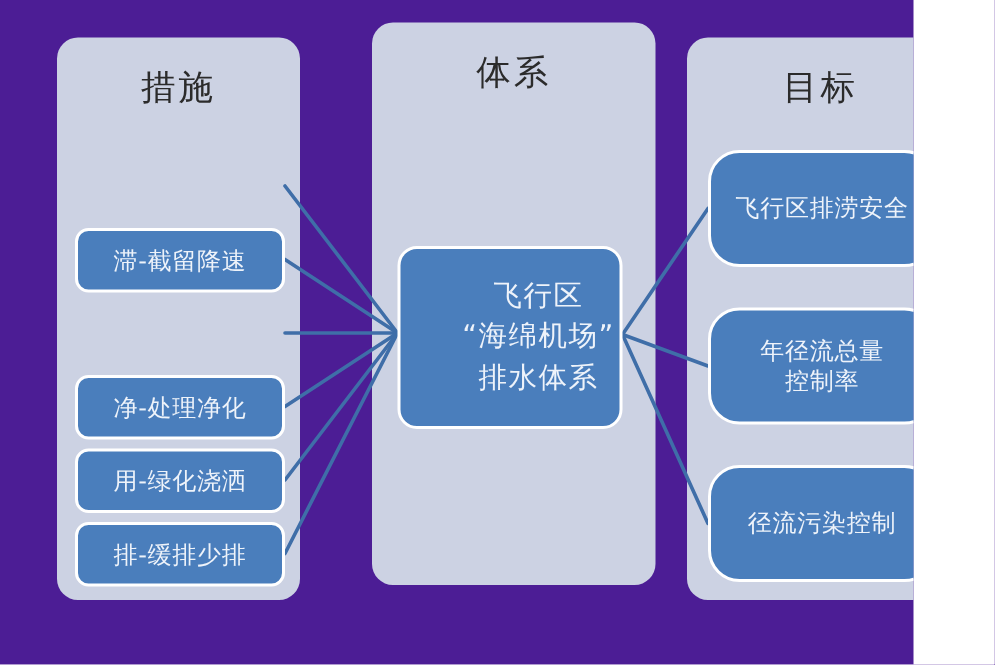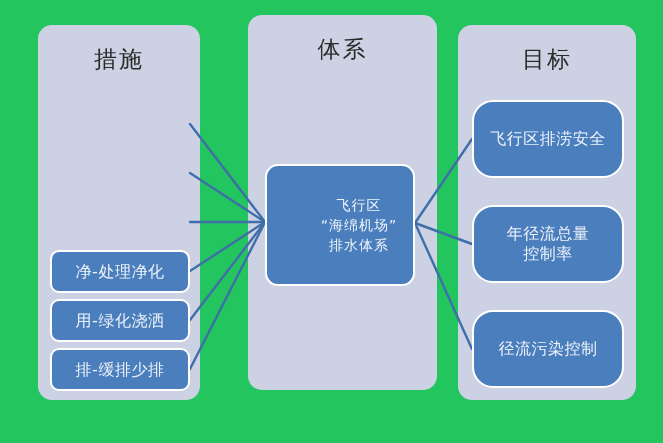--- a/index.html
+++ b/index.html
@@ -6,23 +6,23 @@
   html, body {
     margin: 0;
     padding: 0;
     background: #ffffff;
   }
   body {
     font-family: "Liberation Sans", "DejaVu Sans", sans-serif;
   }
   #canvas {
     position: relative;
-    width: 663px;
+    width: 609px;
     height: 443px;
-    background: #22c55e;
+    background: #4c1d95;
     overflow: hidden;
   }
 
   
   .panel {
     position: absolute;
     background: #ccd2e3;
     border-radius: 14px;
     box-sizing: border-box;
   }
@@ -76,21 +76,21 @@
     width: 152px;
     font-size: 16px;
     border-radius: 21px;
   }
   .node.center {
     left: 265px;
     top: 164px;
     width: 150px;
     height: 122px;
     border-radius: 13px;
-    font-size: 14px;
+    font-size: 19px;
     line-height: 1.45;
     letter-spacing: 1px;
     padding-left: 40px;
   }
 
   
   #connectors {
     position: absolute;
     left: 0;
     top: 0;
@@ -130,20 +130,23 @@
         <line x1="190" y1="320" x2="265" y2="222"></line>
         <line x1="190" y1="369" x2="265" y2="222"></line>
       </g>
     <g id="lines-right">
         <line x1="415" y1="223" x2="472" y2="139"></line>
         <line x1="415" y1="223" x2="472" y2="244"></line>
         <line x1="415" y1="223" x2="472" y2="349"></line>
       </g>
   </svg>
 
+  <div class="node measure" style="top:152px">
+    <span>滞-截留降速</span>
+  </div>
   <div class="node measure" style="top:299px">
     <span>用-绿化浇洒</span>
   </div>
   <div class="node measure" style="top:250px">
     <span>净-处理净化</span>
   </div>
   <div class="node measure" style="top:348px">
     <span>排-缓排少排</span>
   </div>
 

